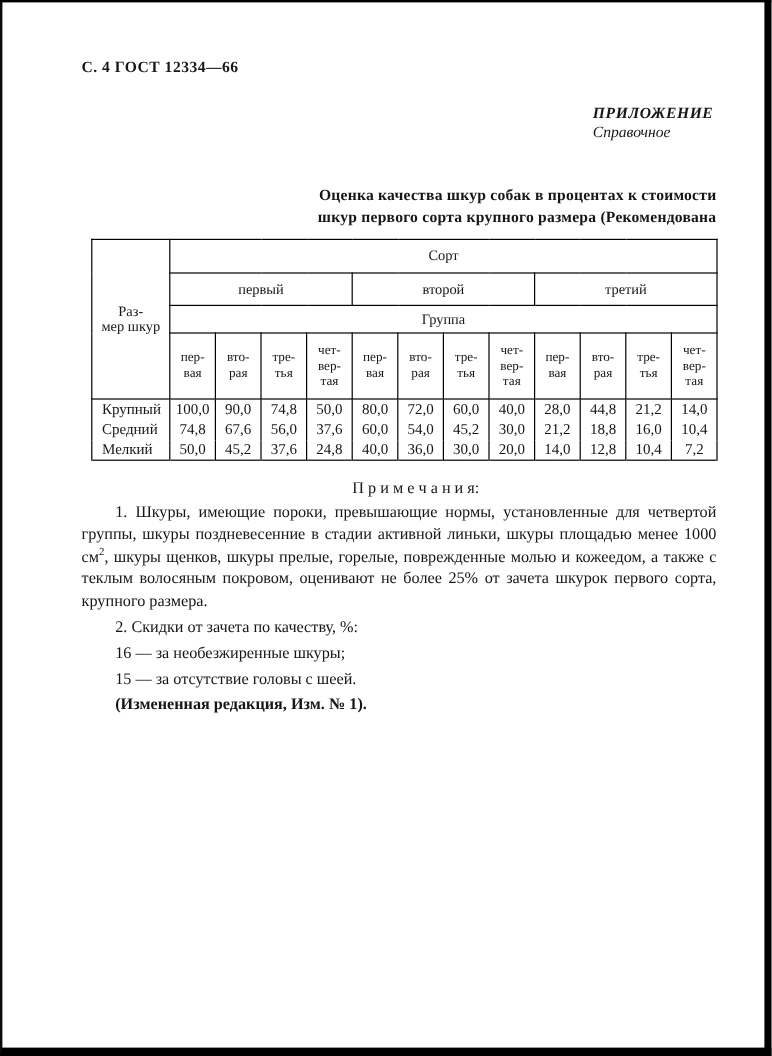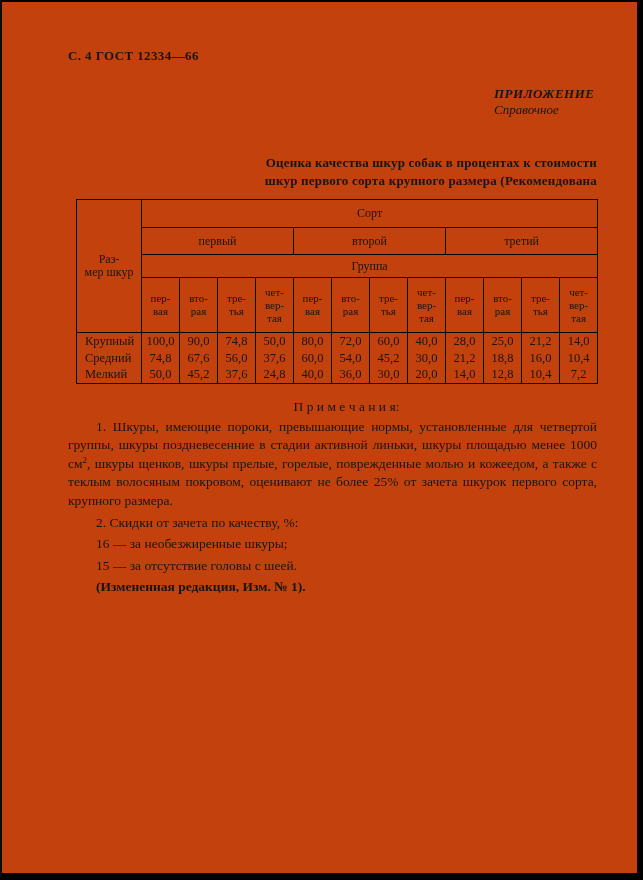--- a/index.html
+++ b/index.html
@@ -1,21 +1,21 @@
 <!DOCTYPE html>
 <html><head>
 <meta charset="utf-8">
 <style>
   * { margin: 0; padding: 0; box-sizing: border-box; }
   html, body { background: #888; }
   .page {
     position: relative;
     width: 643px;
     height: 880px;
-    background: #c2410c;
+    background: #ffffff;
     border-top: 2px solid #000;
     border-left: 2px solid #0b0b0b;
     border-right: 6px solid #000;
     border-bottom: 7px solid #000;
     font-family: "Liberation Serif", "DejaVu Serif", serif;
     color: #161616;
     overflow: hidden;
   }
   .content { padding: 46px 40px 0 66px; }
 
@@ -156,21 +156,21 @@
         <td class="rowlabel">Крупный</td>
         <td>100,0</td>
         <td>90,0</td>
         <td>74,8</td>
         <td>50,0</td>
         <td>80,0</td>
         <td>72,0</td>
         <td>60,0</td>
         <td>40,0</td>
         <td>28,0</td>
-        <td>25,0</td>
+        <td>44,8</td>
         <td>21,2</td>
         <td>14,0</td>
       </tr>
       <tr class="data">
         <td class="rowlabel">Средний</td>
         <td>74,8</td>
         <td>67,6</td>
         <td>56,0</td>
         <td>37,6</td>
         <td>60,0</td>

